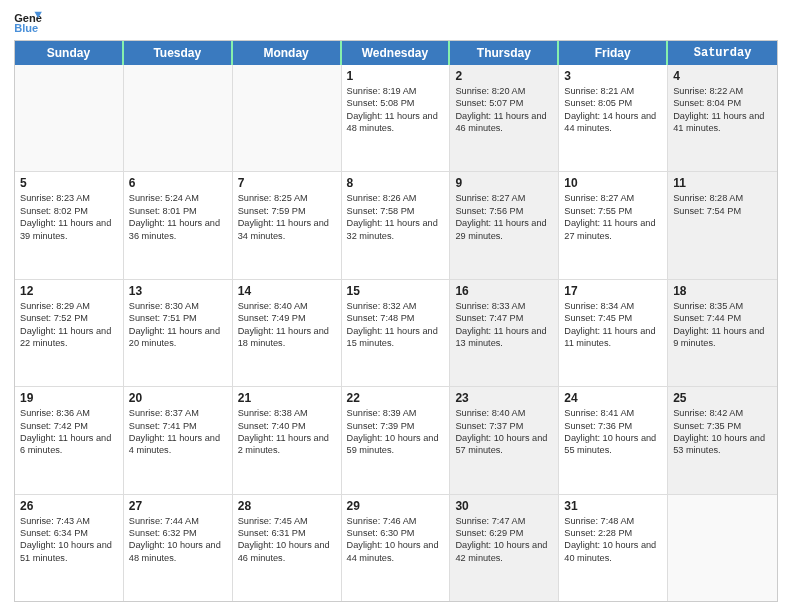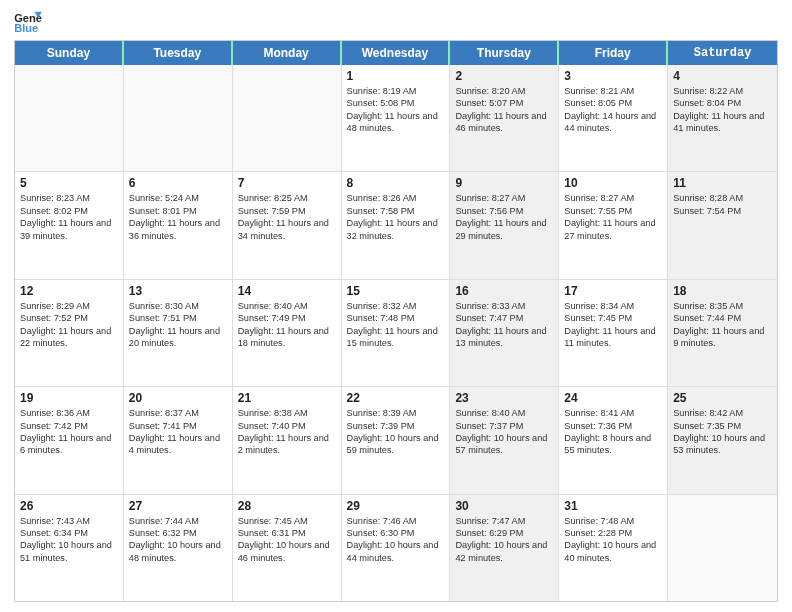--- a/index.html
+++ b/index.html
@@ -279,21 +279,21 @@
           <div class="cal-cell shaded">
             <span class="day-num">23</span>
             <span class="cell-line">Sunrise: 8:40 AM</span>
             <span class="cell-line">Sunset: 7:37 PM</span>
             <span class="cell-line">Daylight: 10 hours and 57 minutes.</span>
           </div>
           <div class="cal-cell">
             <span class="day-num">24</span>
             <span class="cell-line">Sunrise: 8:41 AM</span>
             <span class="cell-line">Sunset: 7:36 PM</span>
-            <span class="cell-line">Daylight: 8 hours and 55 minutes.</span>
+            <span class="cell-line">Daylight: 10 hours and 55 minutes.</span>
           </div>
           <div class="cal-cell shaded">
             <span class="day-num">25</span>
             <span class="cell-line">Sunrise: 8:42 AM</span>
             <span class="cell-line">Sunset: 7:35 PM</span>
             <span class="cell-line">Daylight: 10 hours and 53 minutes.</span>
           </div>
         </div>
         <div class="cal-week">
           <div class="cal-cell">

